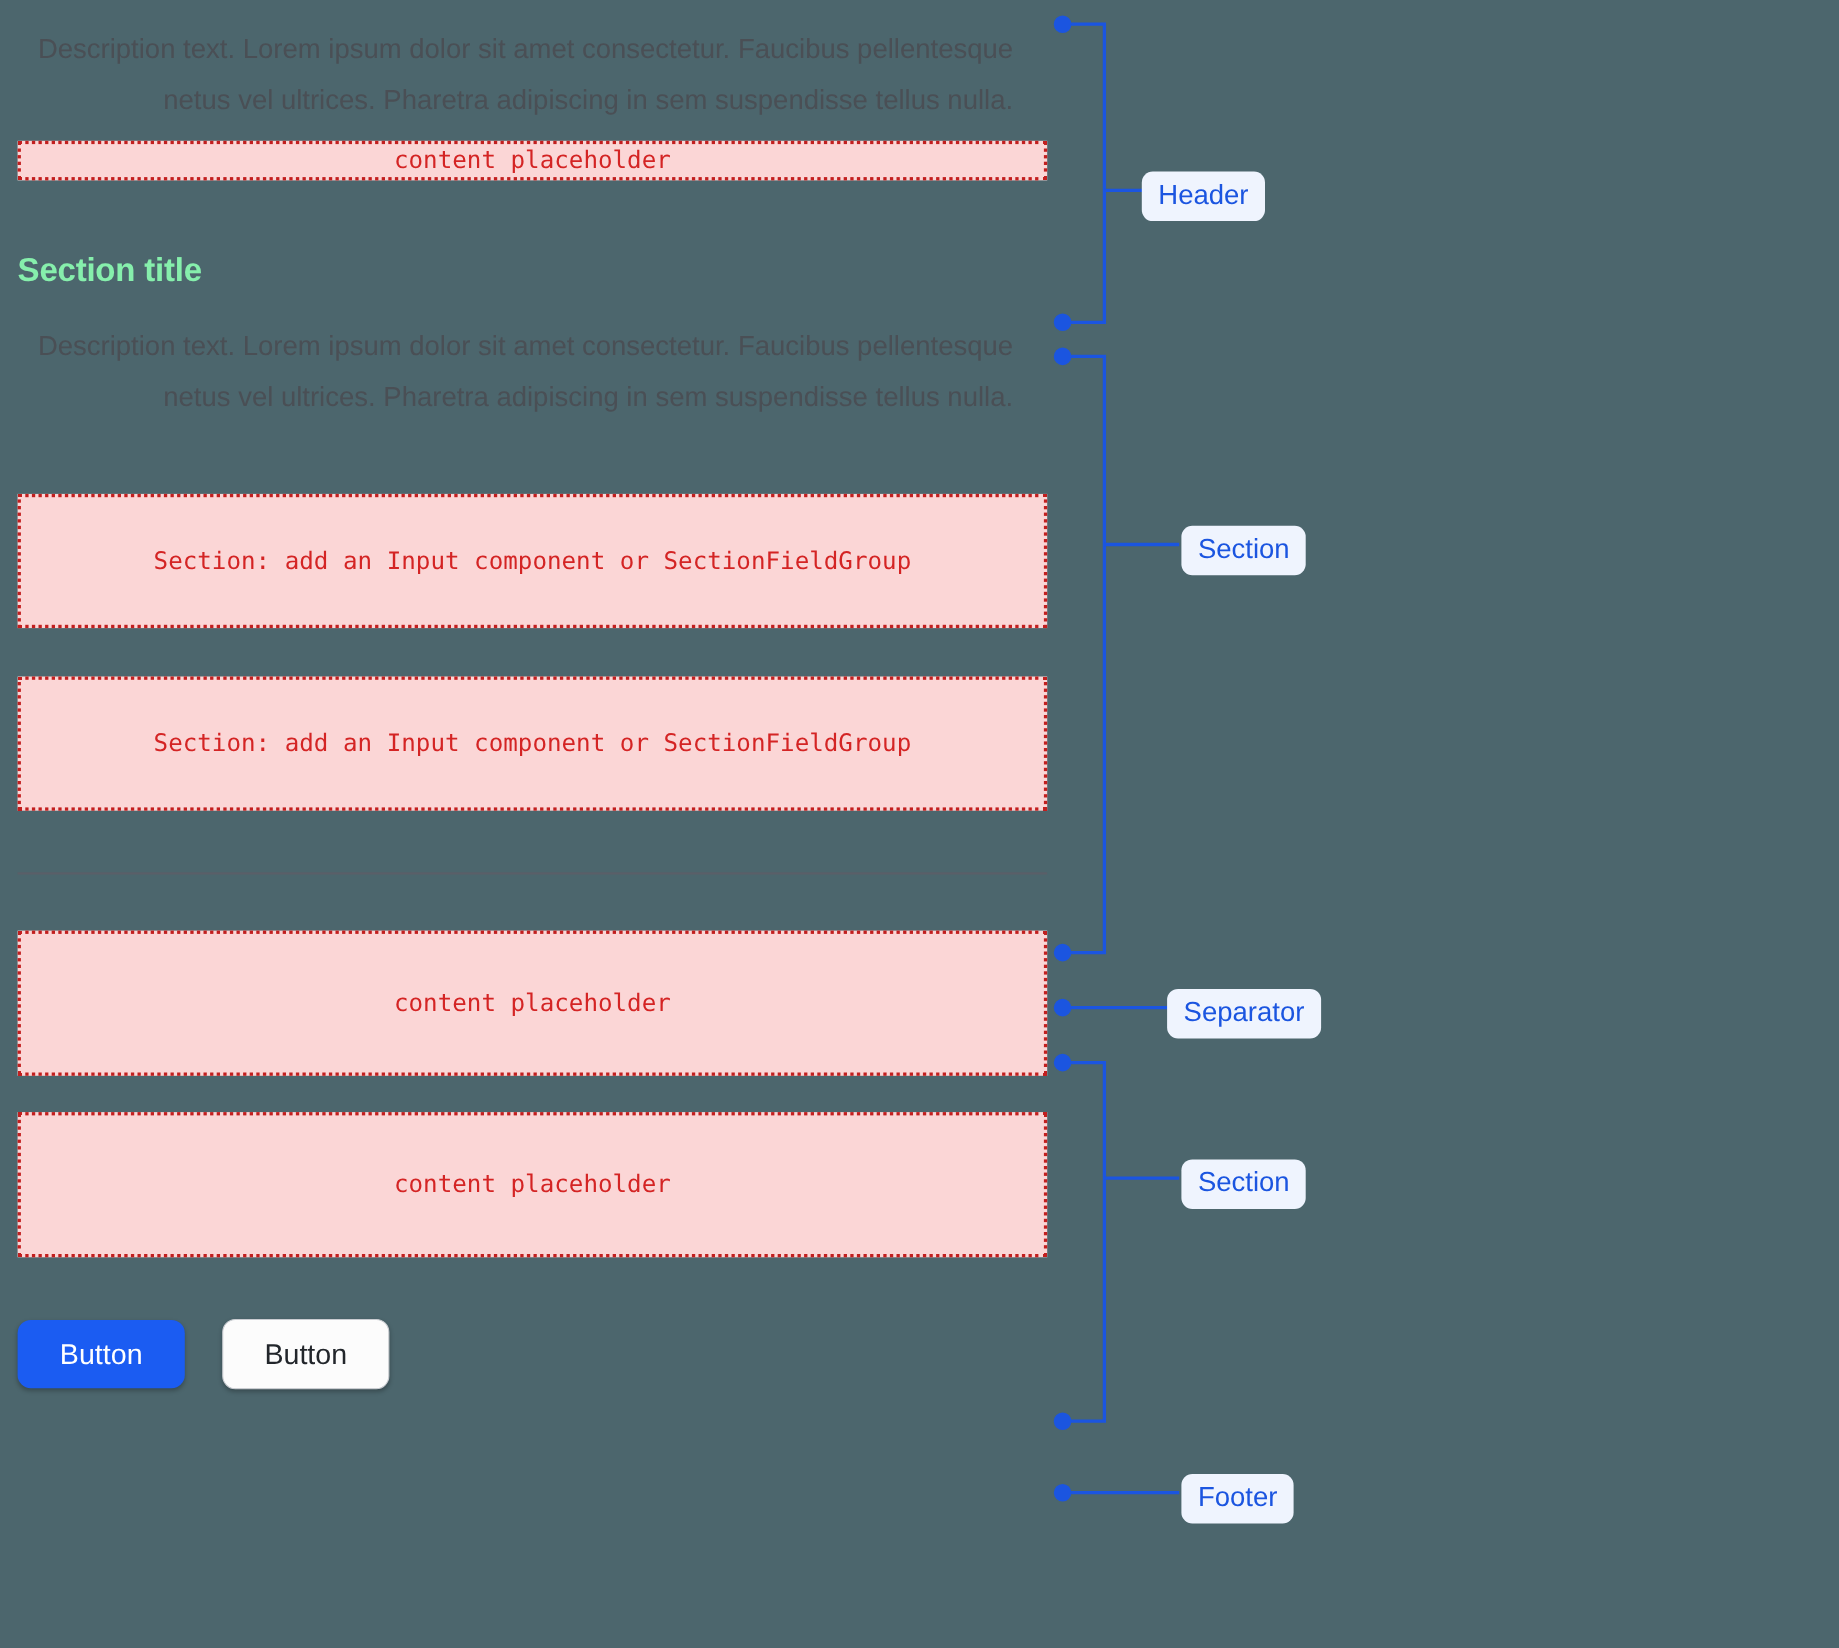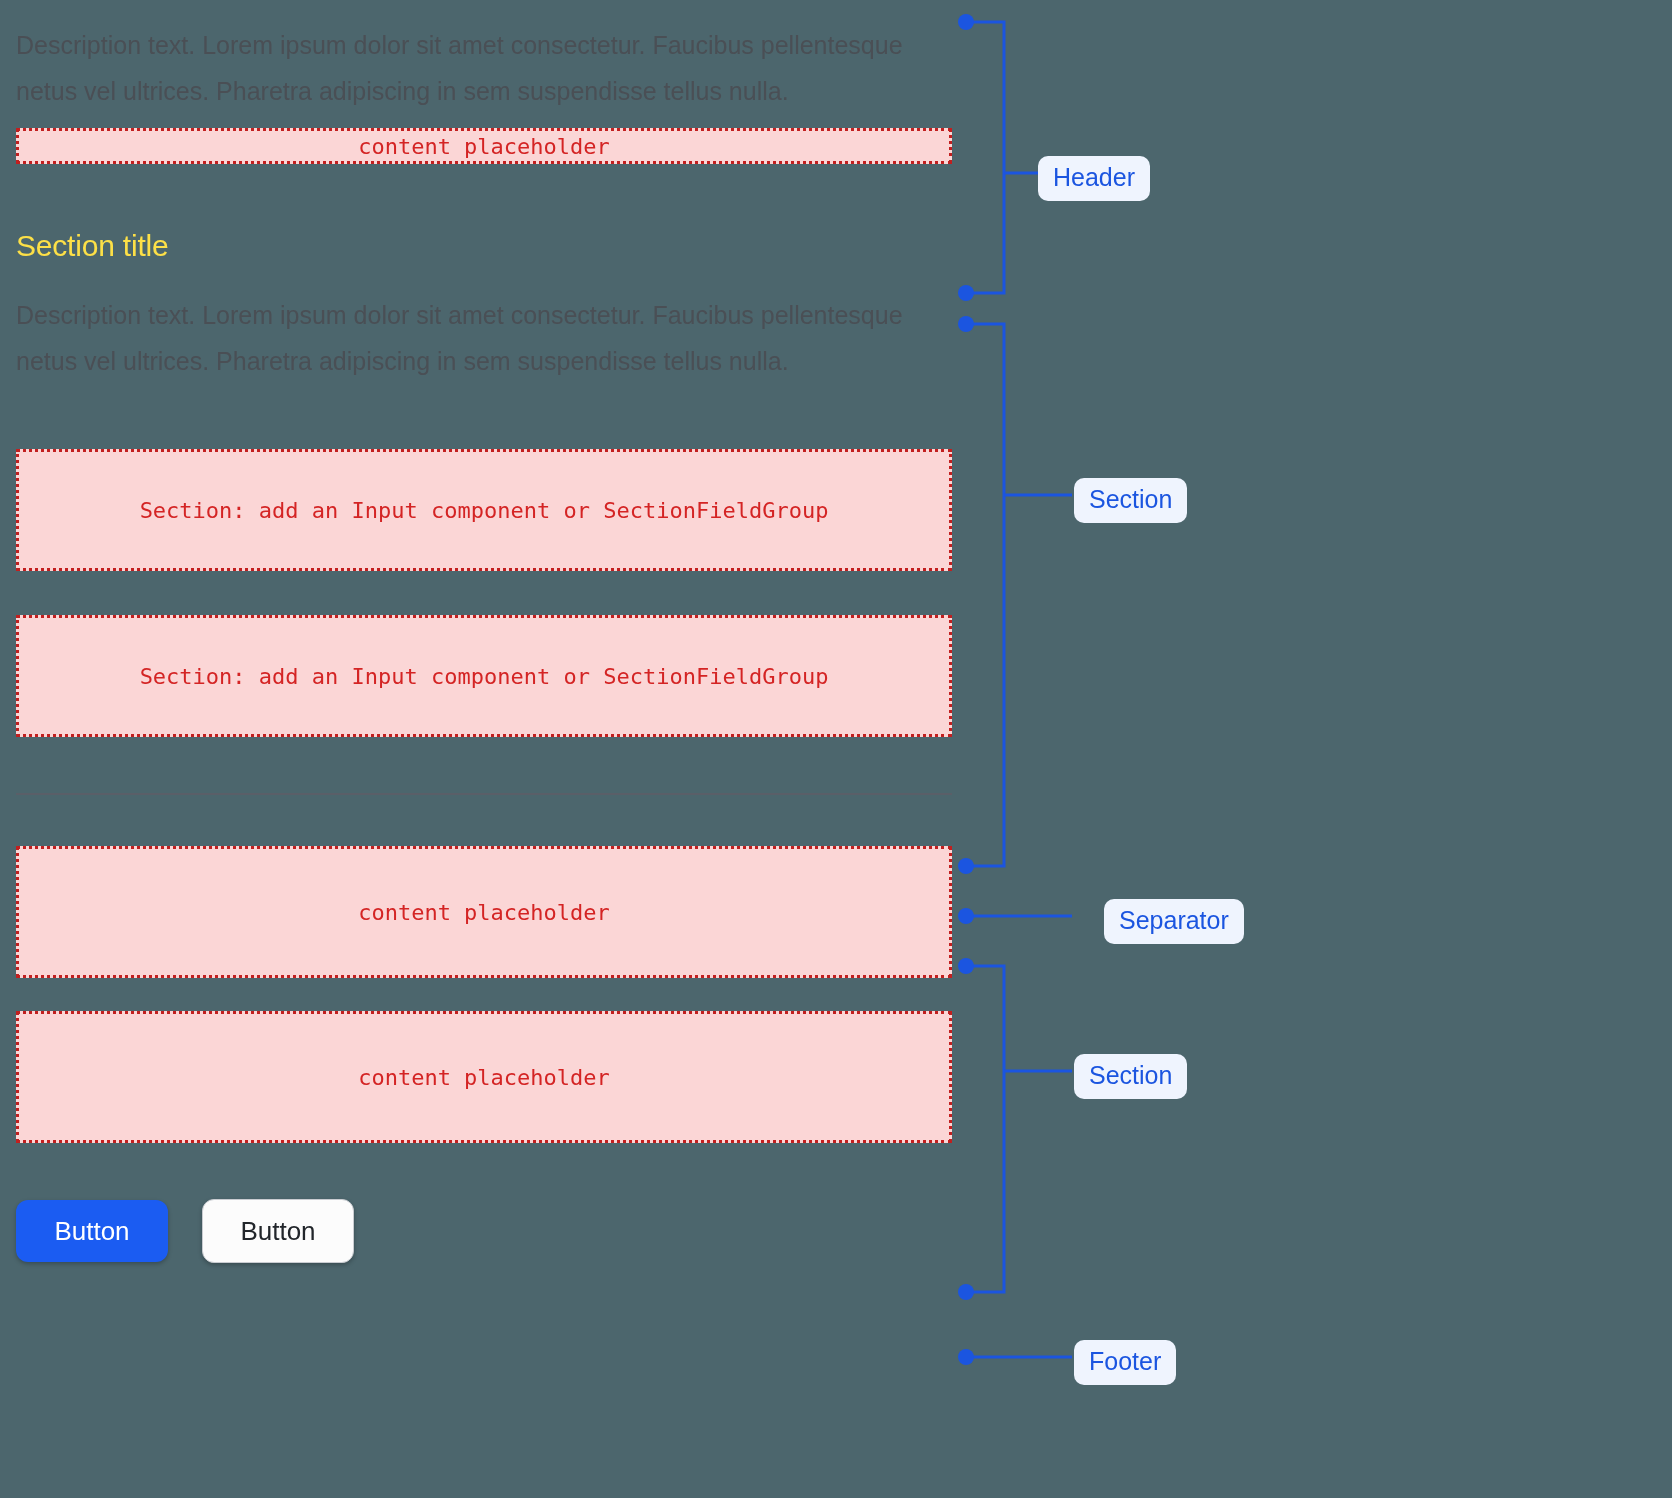--- a/index.html
+++ b/index.html
@@ -23,30 +23,31 @@
   .form-title {
     font-size: 40px;
     font-weight: 700;
     color: #111418;
     letter-spacing: -0.3px;
     line-height: 1.2;
     margin-top: 24px;
   }
   .section-title {
     font-size: 30px;
-    font-weight: 400;
-    color: #fde047;
+    font-weight: 700;
+    color: #86efac;
     letter-spacing: -0.2px;
     line-height: 1.2;
   }
   .desc {
     font-size: 25px;
     line-height: 46px;
     color: #4a4f55;
     max-width: 905px;
+    text-align: right;
   }
 
   
   .ph {
     background: #fbd6d6;
     border: 3px dotted #c21f1f;
     color: #d42424;
     font-family: "DejaVu Sans Mono", monospace;
     font-size: 22px;
     display: flex;
@@ -167,19 +168,19 @@
       <circle cx="966" cy="966" r="8"></circle>
       <circle cx="966" cy="1292" r="8"></circle>
       <circle cx="966" cy="1357" r="8"></circle>
     </g>
   </svg>
 
   <div class="badge" style="left:1038px; top:156px;">Header</div>
 
   <div class="badge" style="left:1074px; top:478px;">Section</div>
 
-  <div class="badge" style="left:1104px; top:899px;">Separator</div>
+  <div class="badge" style="left:1061px; top:899px;">Separator</div>
 
   <div class="badge" style="left:1074px; top:1054px;">Section</div>
 
   <div class="badge" style="left:1074px; top:1340px;">Footer</div>
 
 </div>
 
 </body></html>

